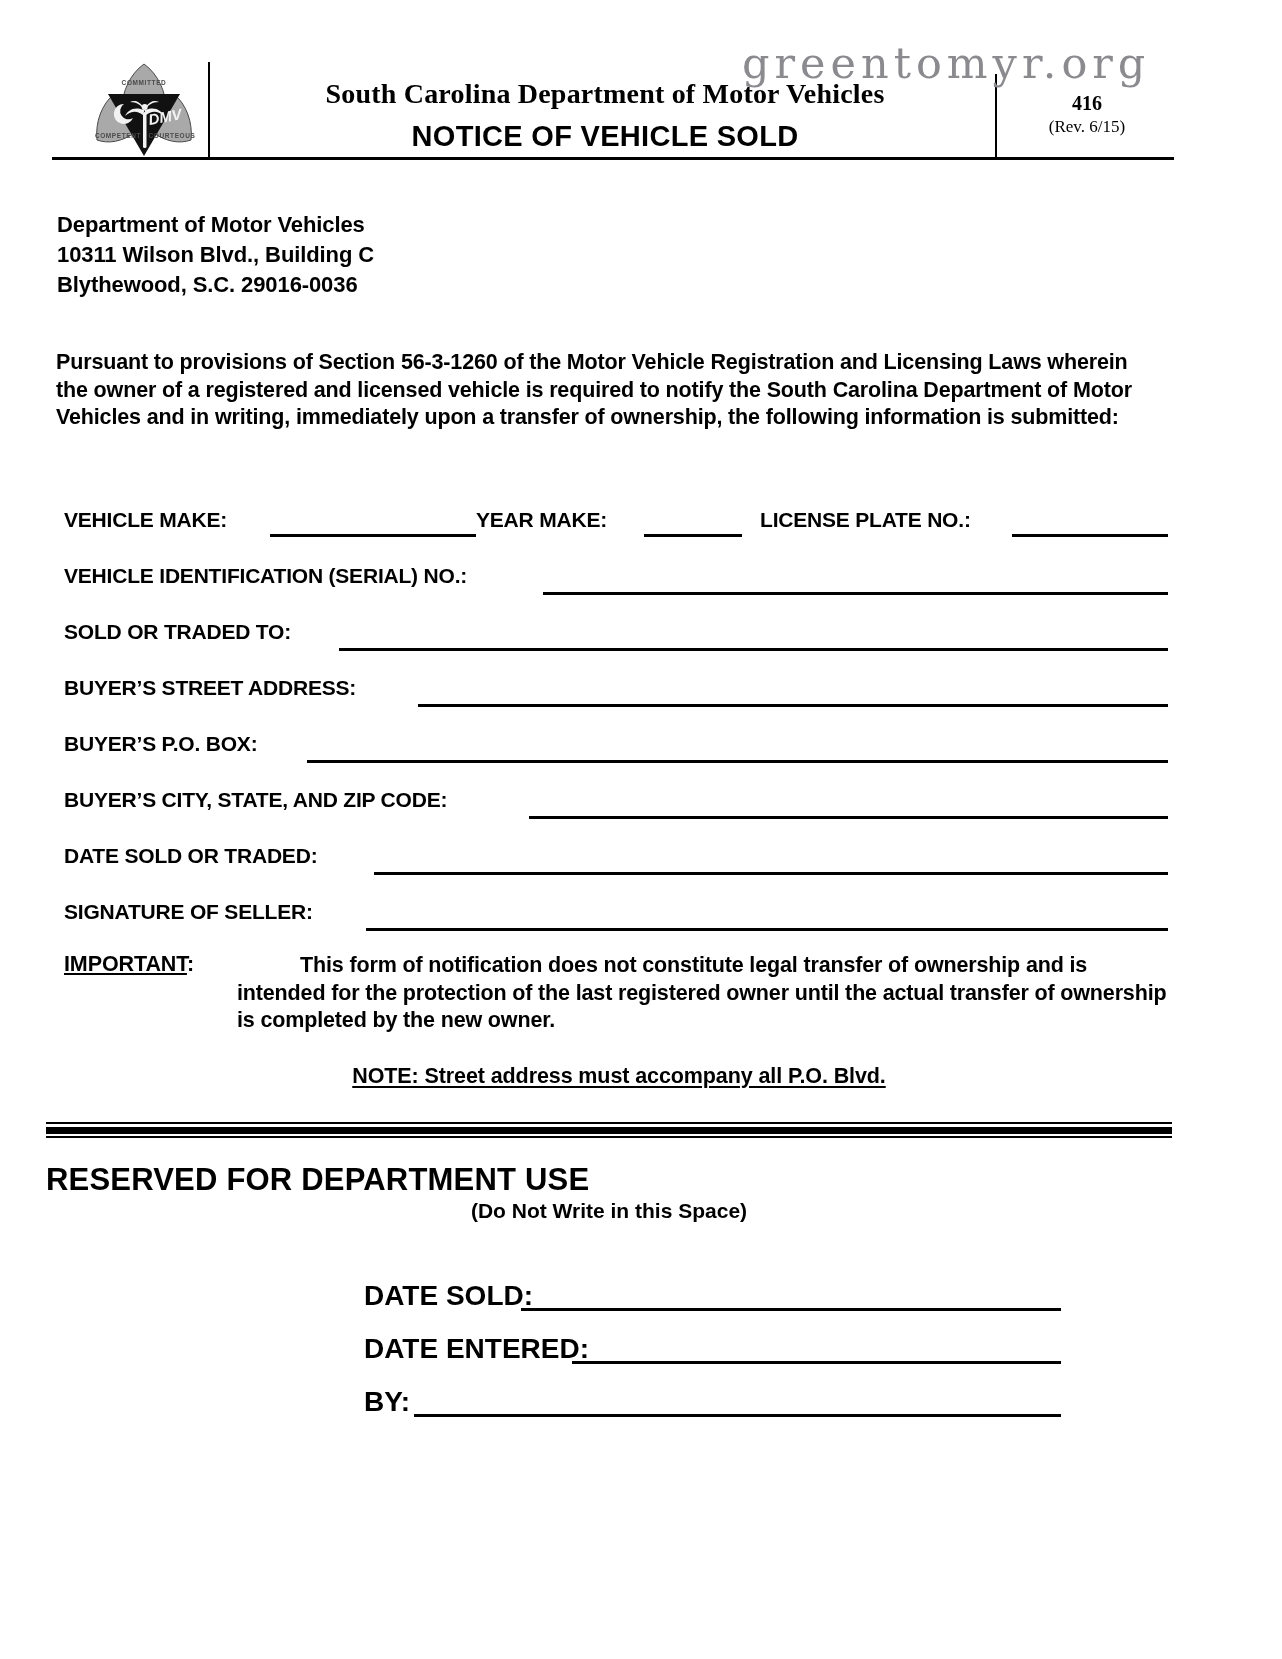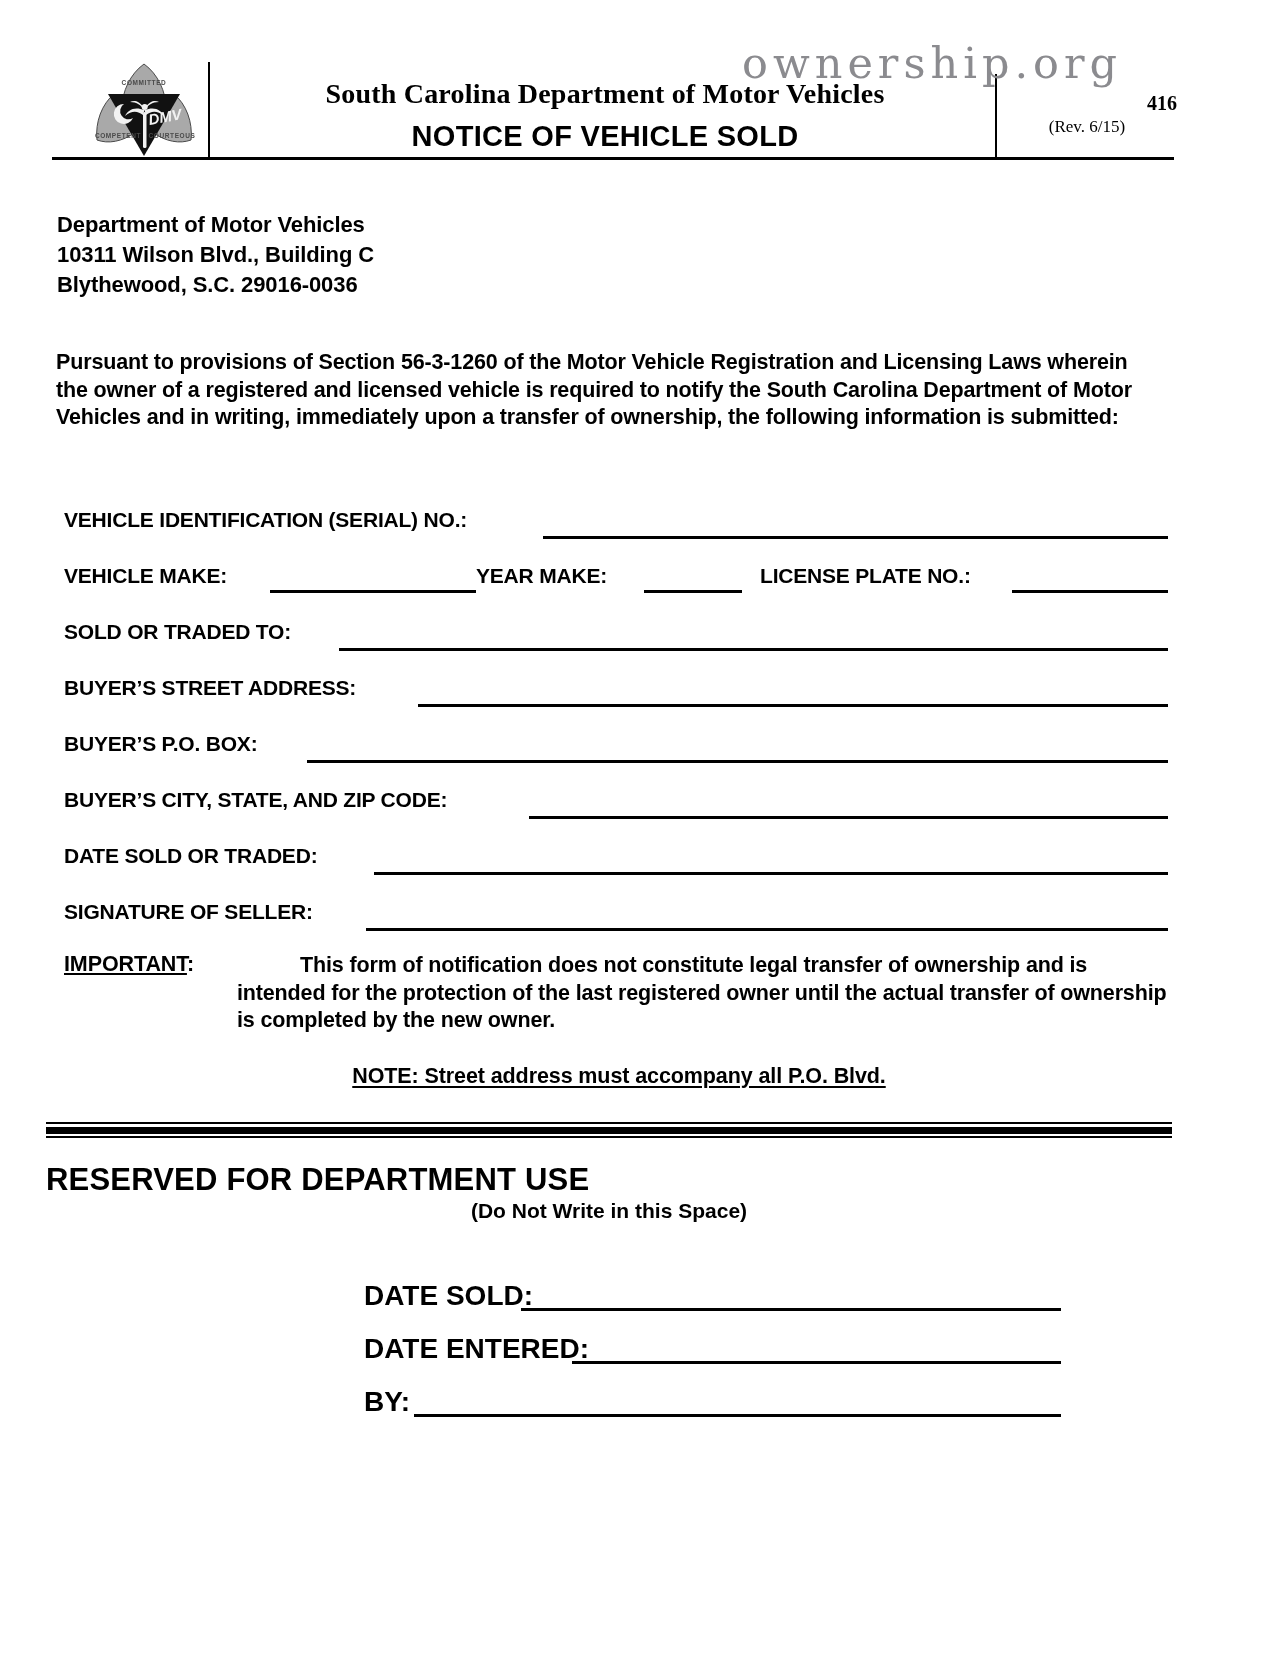--- a/index.html
+++ b/index.html
@@ -95,21 +95,21 @@
     font-family: "Liberation Sans", sans-serif;
     font-weight: bold;
     font-size: 29px;
     letter-spacing: 0.3px;
   }
   .form-no {
     position: absolute;
     left: 997px;
     top: 92px;
     width: 180px;
-    text-align: right;
+    text-align: center;
     font-family: "Liberation Serif", serif;
     font-weight: bold;
     font-size: 20px;
   }
   .form-rev {
     position: absolute;
     left: 997px;
     top: 117px;
     width: 180px;
     text-align: center;
@@ -279,21 +279,21 @@
     position: absolute;
     height: 0;
     border-bottom: 3px solid #000;
   }
 </style>
 </head>
 <body>
 
 <div class="page">
 
-  <div class="watermark">ownership.org</div>
+  <div class="watermark">greentomyr.org</div>
 
   <div class="header"></div>
 
   <div class="logo-wrap">
     <svg viewBox="0 0 112 103" width="112" height="103" aria-hidden="true">
 
       <g fill="#a9a9a9" stroke="#4a4a4a" stroke-width="1">
         <path d="M56 4 C70 14 78 32 78 48 L34 48 C34 32 42 14 56 4 Z"></path>
         <path d="M9 80 C7 62 14 44 26 34 L48 72 C34 82 20 84 9 80 Z"></path>
         <path d="M103 80 C92 84 78 82 64 72 L86 34 C98 44 105 62 103 80 Z"></path>
@@ -334,34 +334,34 @@
     <div>Department of Motor Vehicles</div>
     <div>10311 Wilson Blvd., Building C</div>
     <div>Blythewood, S.C. 29016-0036</div>
   </div>
 
   <div class="intro">Pursuant to provisions of Section 56-3-1260 of the Motor Vehicle Registration and Licensing Laws wherein the owner of a registered and licensed vehicle is required to notify the South Carolina Department of Motor Vehicles and in writing, immediately upon a transfer of ownership, the following information is submitted:</div>
 
   <div class="fields">
 
     <div class="frow">
-      <span class="flabel">VEHICLE IDENTIFICATION (SERIAL) NO.:</span>
-      <span class="fline" style="left:479px; top:28px; width:625px;"></span>
-    </div>
-
-    <div class="frow">
       <span class="flabel">VEHICLE MAKE:</span>
       <span class="fline" style="left:206px; top:26px; width:206px;"></span>
       <span class="flabel2" style="left:412px;">YEAR MAKE:</span>
       <span class="fline" style="left:580px; top:26px; width:98px;"></span>
       <span class="flabel2" style="left:696px;">LICENSE PLATE NO.:</span>
       <span class="fline" style="left:948px; top:26px; width:156px;"></span>
     </div>
 
     <div class="frow">
+      <span class="flabel">VEHICLE IDENTIFICATION (SERIAL) NO.:</span>
+      <span class="fline" style="left:479px; top:28px; width:625px;"></span>
+    </div>
+
+    <div class="frow">
       <span class="flabel">SOLD OR TRADED TO:</span>
       <span class="fline" style="left:275px; top:28px; width:829px;"></span>
     </div>
 
     <div class="frow">
       <span class="flabel">BUYER’S STREET ADDRESS:</span>
       <span class="fline" style="left:354px; top:28px; width:750px;"></span>
     </div>
 
     <div class="frow">

